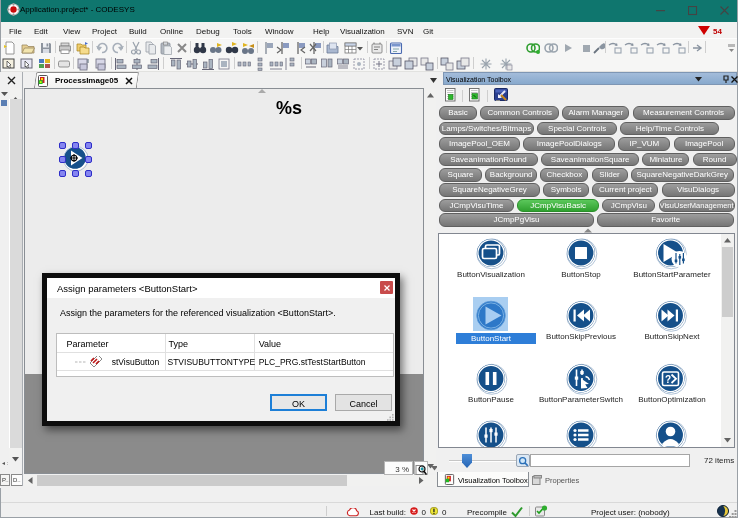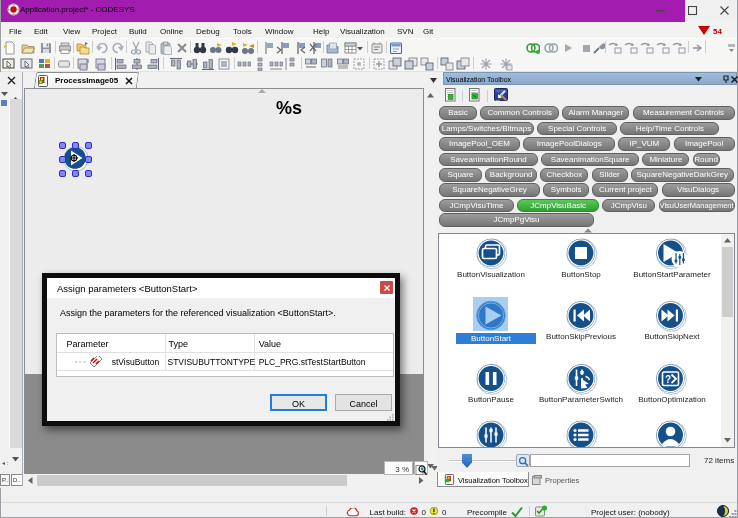--- a/index.html
+++ b/index.html
@@ -1,19 +1,19 @@
 <!DOCTYPE html>
 <html><head>
 <meta charset="utf-8">
 <style>
 * { margin:0; padding:0; box-sizing:border-box; }
 html,body { width:738px; height:518px; overflow:hidden; font-family:"Liberation Sans",sans-serif; background:#f0f0f0; }
 .abs { position:absolute; }
 #win { position:relative; width:738px; height:518px; background:#f0f0f0; box-shadow:inset 1px 0 0 #9aa0a6, inset -1px 0 0 #9aa0a6, inset 0 -1px 0 #9aa0a6; }
-#titlebar { left:1px; top:0; width:684px; height:22px; background:#a21caf; }
+#titlebar { left:1px; top:0; width:736px; height:22px; background:#0f766e; }
 #menubar { left:1px; top:22px; width:736px; height:16px; background:#f2f2f1; font-size:8px; color:#111; }
 #menubar span { position:absolute; top:5px; }
 #toolbar1 { left:1px; top:38px; width:736px; height:17px; background:#f6f6f5; border-top:1px solid #fdfdfd; }
 #toolbar2 { left:1px; top:55px; width:736px; height:17px; background:#f6f6f5; border-bottom:1px solid #e2e2e0; }
 .tsep { position:absolute; top:2px; width:1px; height:12px; background:#cecece; }
 #leftstrip { left:0; top:72px; width:22px; height:416px; background:#f0f0f0; }
 #editor { left:22px; top:72px; width:415px; height:414px; background:#f0f0f0; border-left:1px solid #a9adb2; }
 #page { left:1px; top:16px; width:400px; height:386px; background:#ececec; border:1px solid #898e94; }
 #dark { left:0px; top:285px; width:398px; height:99px; background:#8b8b8b; }
 #vsb { left:401px; top:17px; width:12px; height:384px; background:#f1f1f0; }
@@ -541,21 +541,21 @@
     <div class="rrow" style="top:65px">
           <div class="rbtn" style="width:81px">ImagePool_OEM</div>
           <div class="rbtn" style="width:92px">ImagePoolDialogs</div>
           <div class="rbtn" style="width:52px">IP_VUM</div>
           <div class="rbtn" style="width:61px">ImagePool</div>
         </div>
     <div class="rrow" style="top:80.5px">
           <div class="rbtn" style="width:99px">SaveanimationRound</div>
           <div class="rbtn" style="width:98px">SaveanimationSquare</div>
           <div class="rbtn" style="width:47px">Miniature</div>
-          <div class="rbtn" style="width:27px">Round</div>
+          <div class="rbtn" style="width:44px">Round</div>
         </div>
     <div class="rrow" style="top:96px">
           <div class="rbtn" style="width:43px">Square</div>
           <div class="rbtn" style="width:52px">Background</div>
           <div class="rbtn" style="width:48px">Checkbox</div>
           <div class="rbtn" style="width:36px">Slider</div>
           <div class="rbtn" style="width:103px">SquareNegativeDarkGrey</div>
         </div>
     <div class="rrow" style="top:111.3px">
           <div class="rbtn" style="width:101px">SquareNegativeGrey</div>
@@ -564,20 +564,21 @@
           <div class="rbtn" style="width:73px">VisuDialogs</div>
         </div>
     <div class="rrow" style="top:126.8px">
           <div class="rbtn" style="width:75px">JCmpVisuTime</div>
           <div class="rbtn green" style="width:82px">JCmpVisuBasic</div>
           <div class="rbtn" style="width:53px">JCmpVisu</div>
           <div class="rbtn" style="width:76px;font-size:7.5px">VisuUserManagement</div>
         </div>
     <div class="rrow" style="top:141.3px">
           <div class="rbtn" style="width:155px">JCmpPgVisu</div>
+          <div class="rbtn" style="width:137px">Favorite</div>
         </div>
   </div>
 
   <svg class="abs" style="left:146px;top:156px" width="10" height="5">
         <path d="M1 4.5 L9 4.5 L5 0.5 Z" fill="#888"></path>
       </svg>
 
   <div class="abs" id="iconlist" style="left:1px;top:161px;width:297px;height:215px;background:#fff;border:1px solid #828790">
     <div class="abs" style="left:34px;top:63px;width:35px;height:34px;background:#a9cef1"></div>
     <svg class="abs" style="left:0;top:0" width="283" height="213" viewBox="0 0 283 213">

